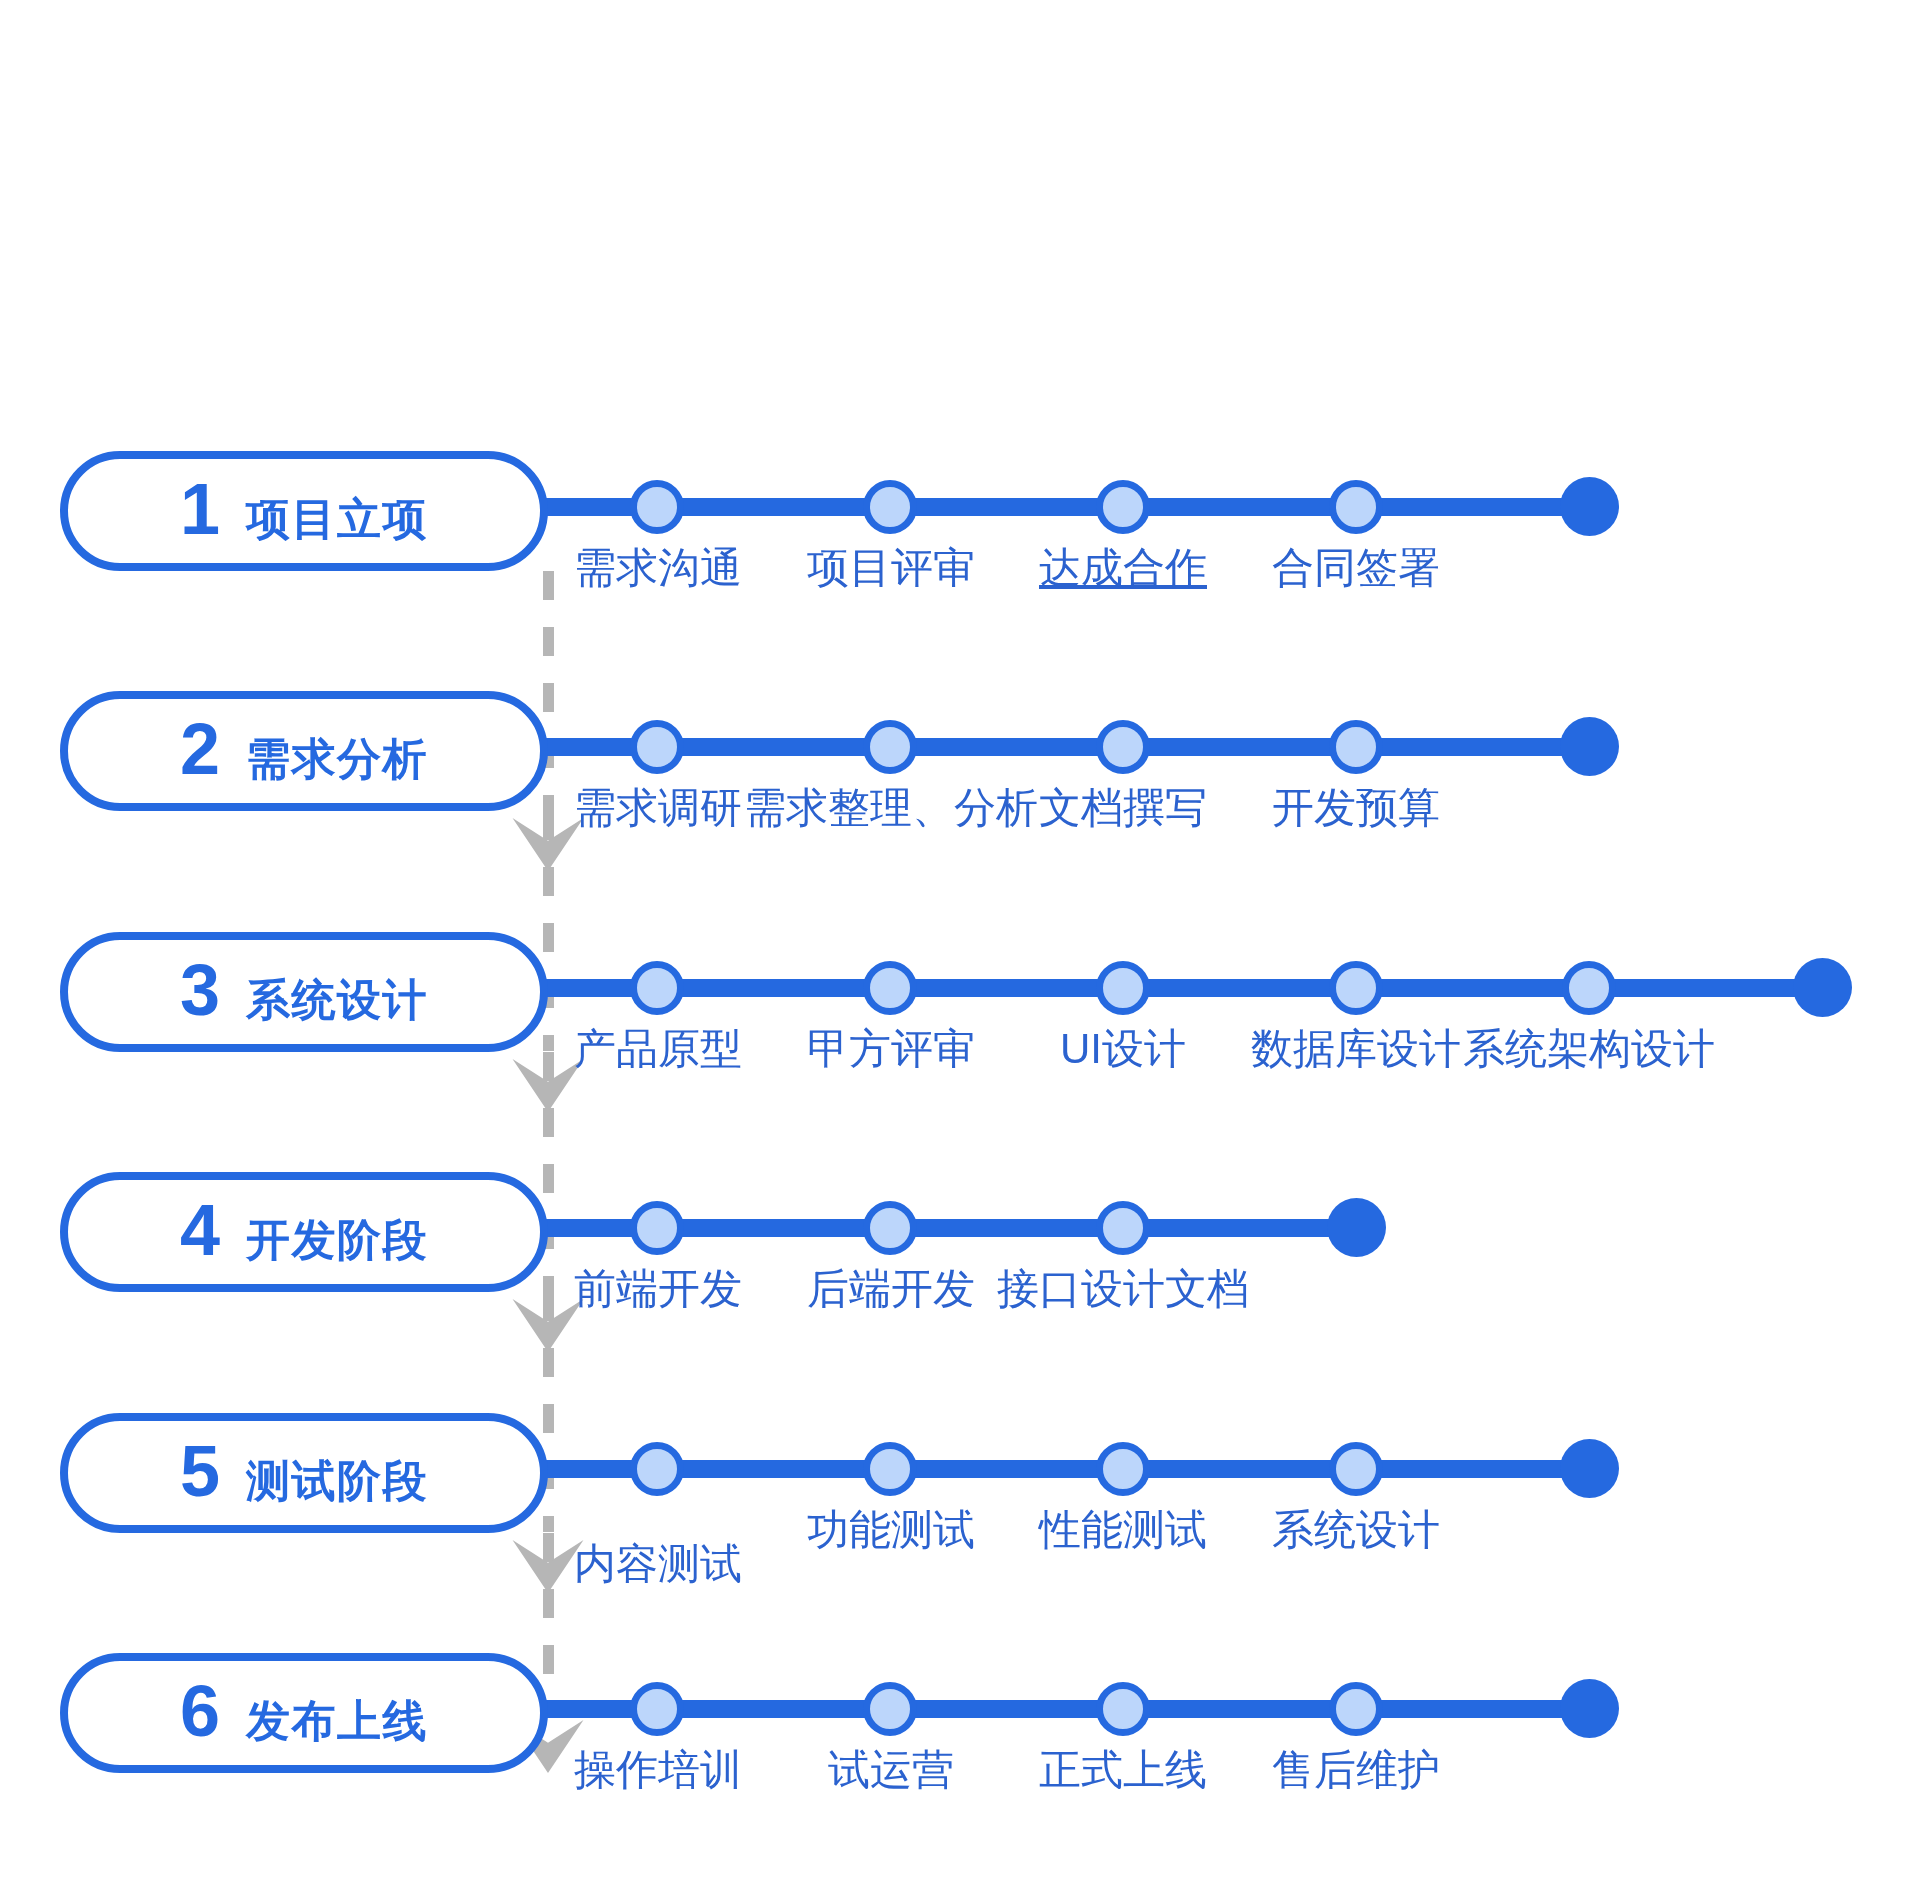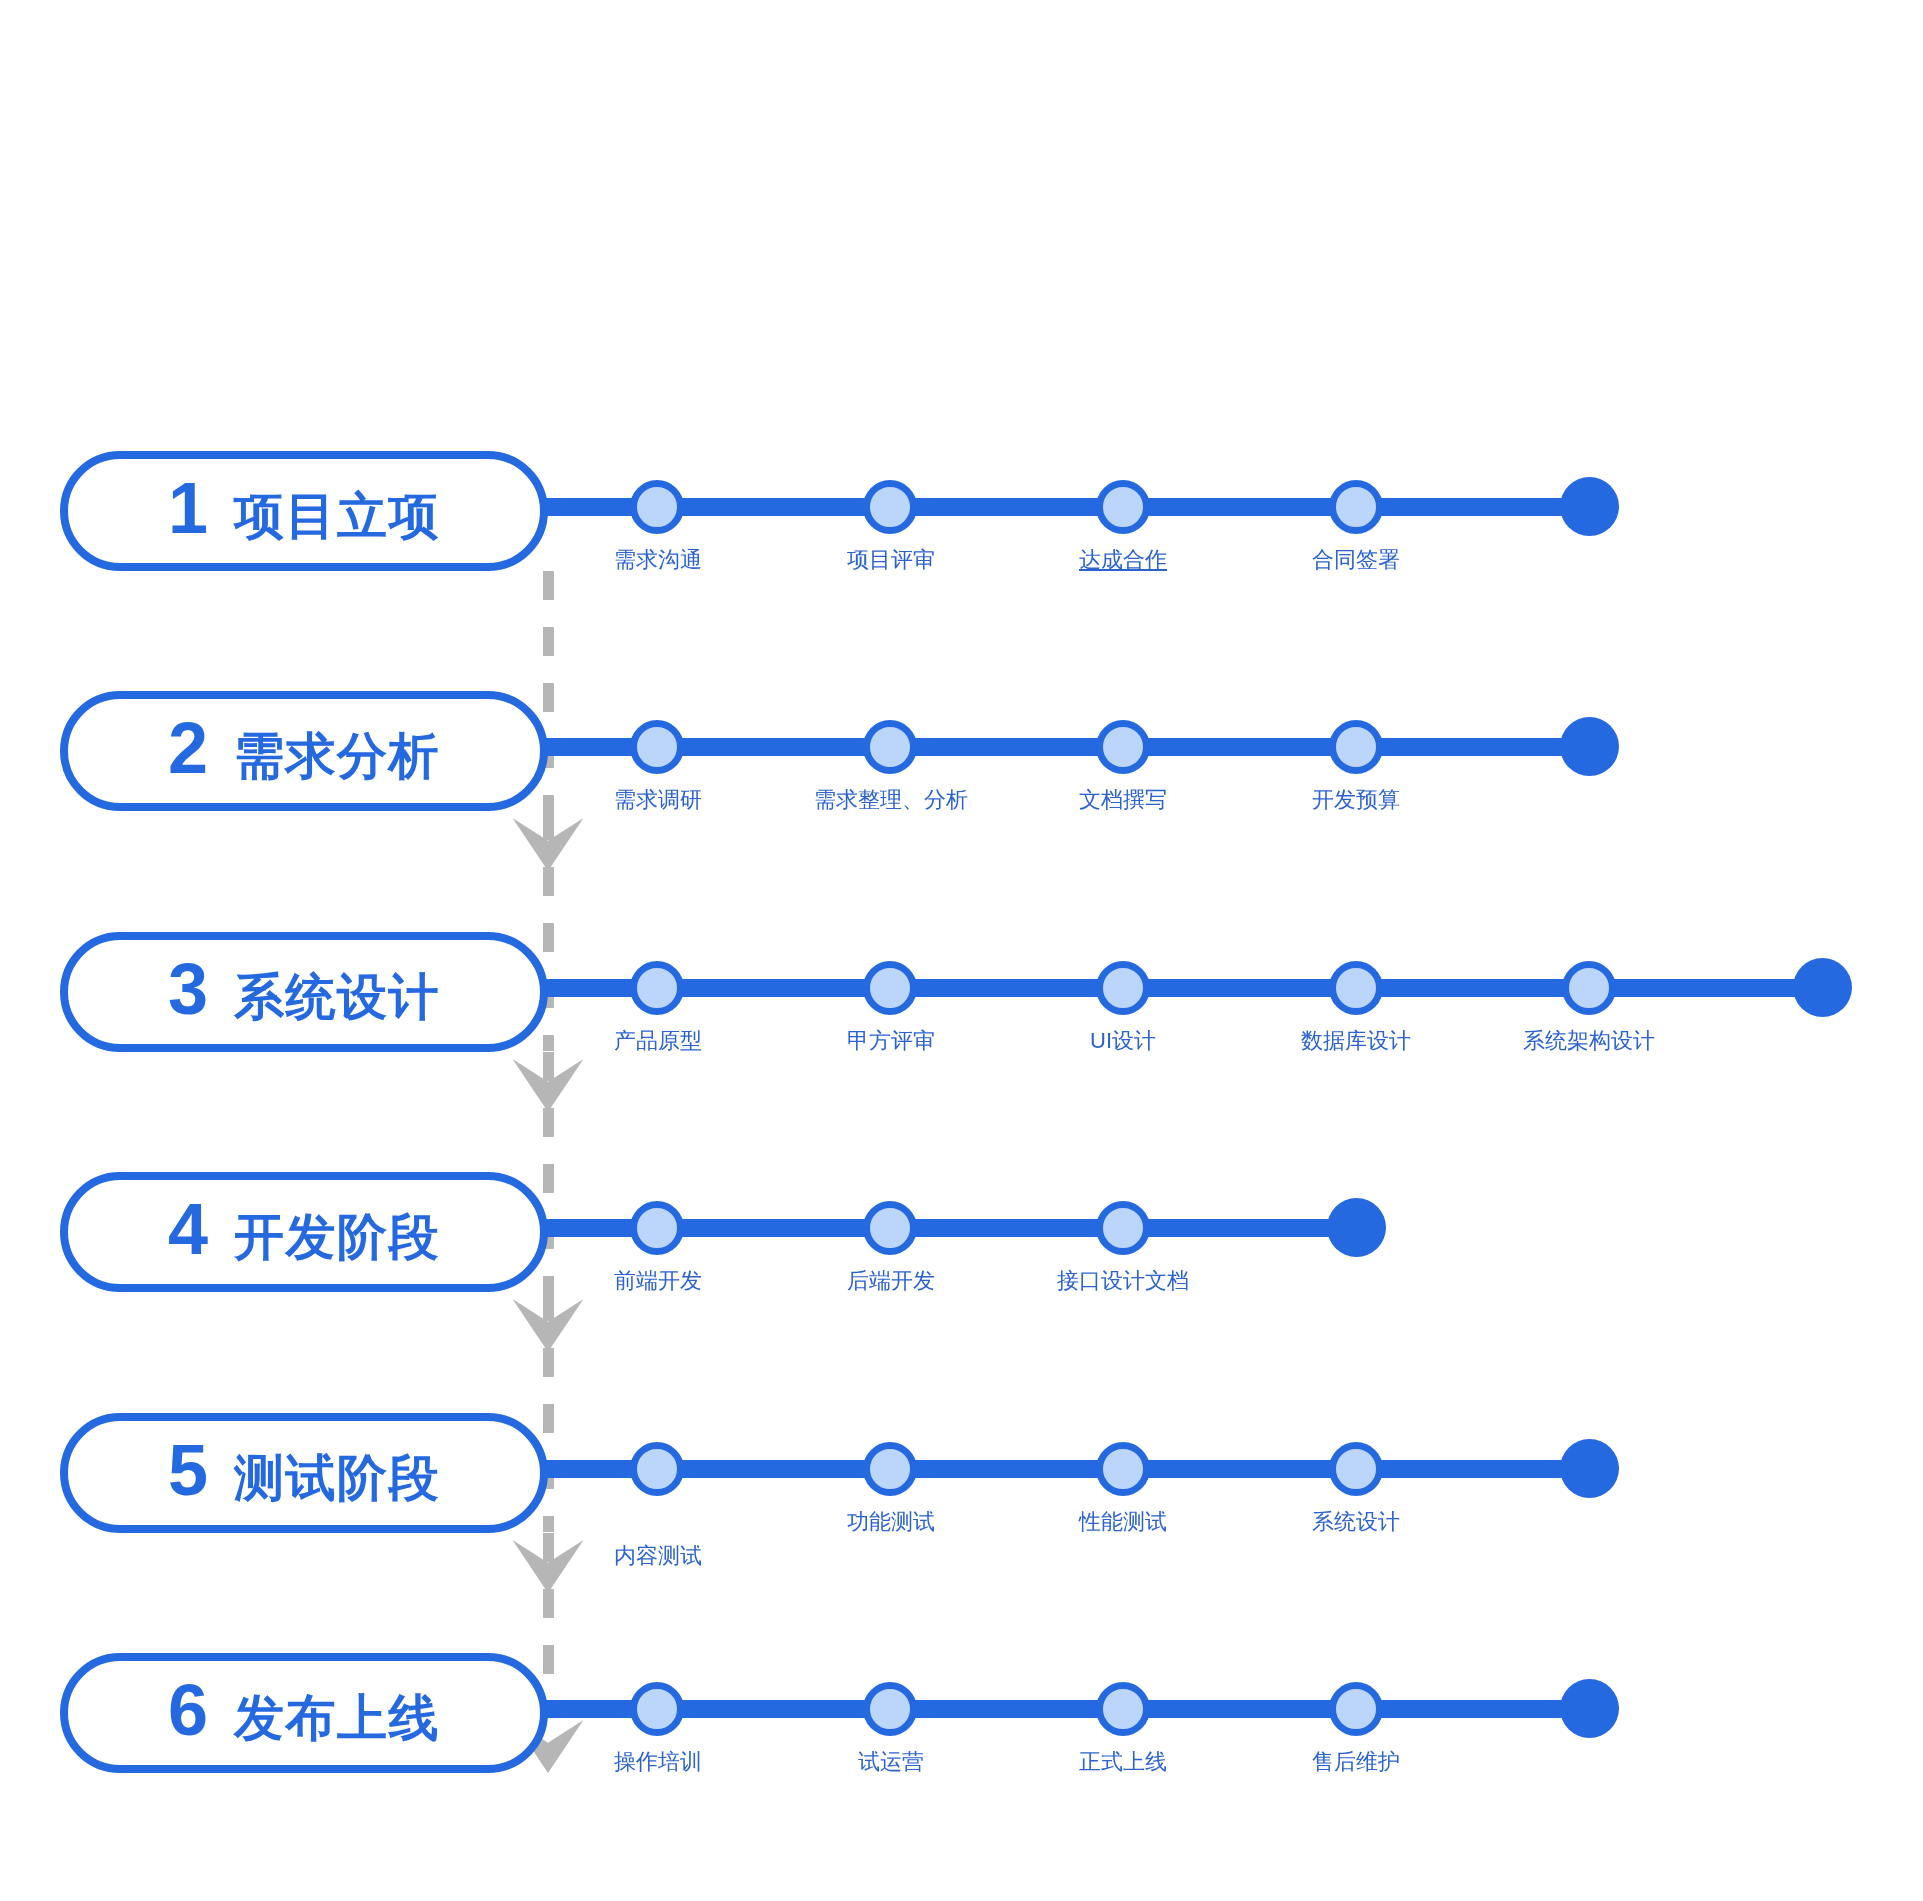--- a/index.html
+++ b/index.html
@@ -19,27 +19,27 @@
       repeating-linear-gradient(to bottom,#b6b6b6 0px,#b6b6b6 28.6px,rgba(0,0,0,0) 28.6px,rgba(0,0,0,0) 56px);}
   .arrow{position:absolute;left:-32px;width:74px;height:59px;}
 
   
   .row{position:absolute;left:0;width:1924px;height:195px;}
   .pill{position:absolute;left:60px;top:0;width:488px;height:120px;
     box-sizing:border-box;border:8.3px solid #2569e0;border-radius:68px;background:#ffffff;
     display:flex;align-items:center;justify-content:center;z-index:4;}
   .pill-text{display:flex;align-items:baseline;color:#2569e0;white-space:nowrap;}
   .pill-num{font-size:72px;font-weight:700;line-height:72px;letter-spacing:0px;}
-  .pill-label{font-size:50px;font-weight:700;line-height:60px;letter-spacing:1.5px;margin-left:26px;font-family:Liberation Mono, monospace;}
+  .pill-label{font-size:44px;font-weight:700;line-height:60px;letter-spacing:1.5px;margin-left:26px;}
 
   .track{position:absolute;left:540px;top:47px;height:18px;background:#2569e0;border-radius:1.5px;z-index:2;}
   .node{position:absolute;width:54px;height:54px;box-sizing:border-box;
     border:7.5px solid #2569e0;border-radius:50%;background:#bcd6fb;top:28.6px;z-index:3;}
   .endnode{position:absolute;width:59px;height:59px;border-radius:50%;background:#2569e0;top:26px;z-index:3;}
-  .nodelabel{position:absolute;top:89px;font-size:22px;line-height:39px;color:#2b62cf;
+  .nodelabel{position:absolute;top:97px;font-size:42px;line-height:39px;color:#2b62cf;
     white-space:nowrap;transform:translateX(-50%);font-weight:400;z-index:3;}
 </style>
 </head>
 <body>
 
 <div id="stage">
 
 
   <div class="dash-col" id="dash-col">
       <div class="dash-seg" style="top: 0px; height: 240px;"></div>

